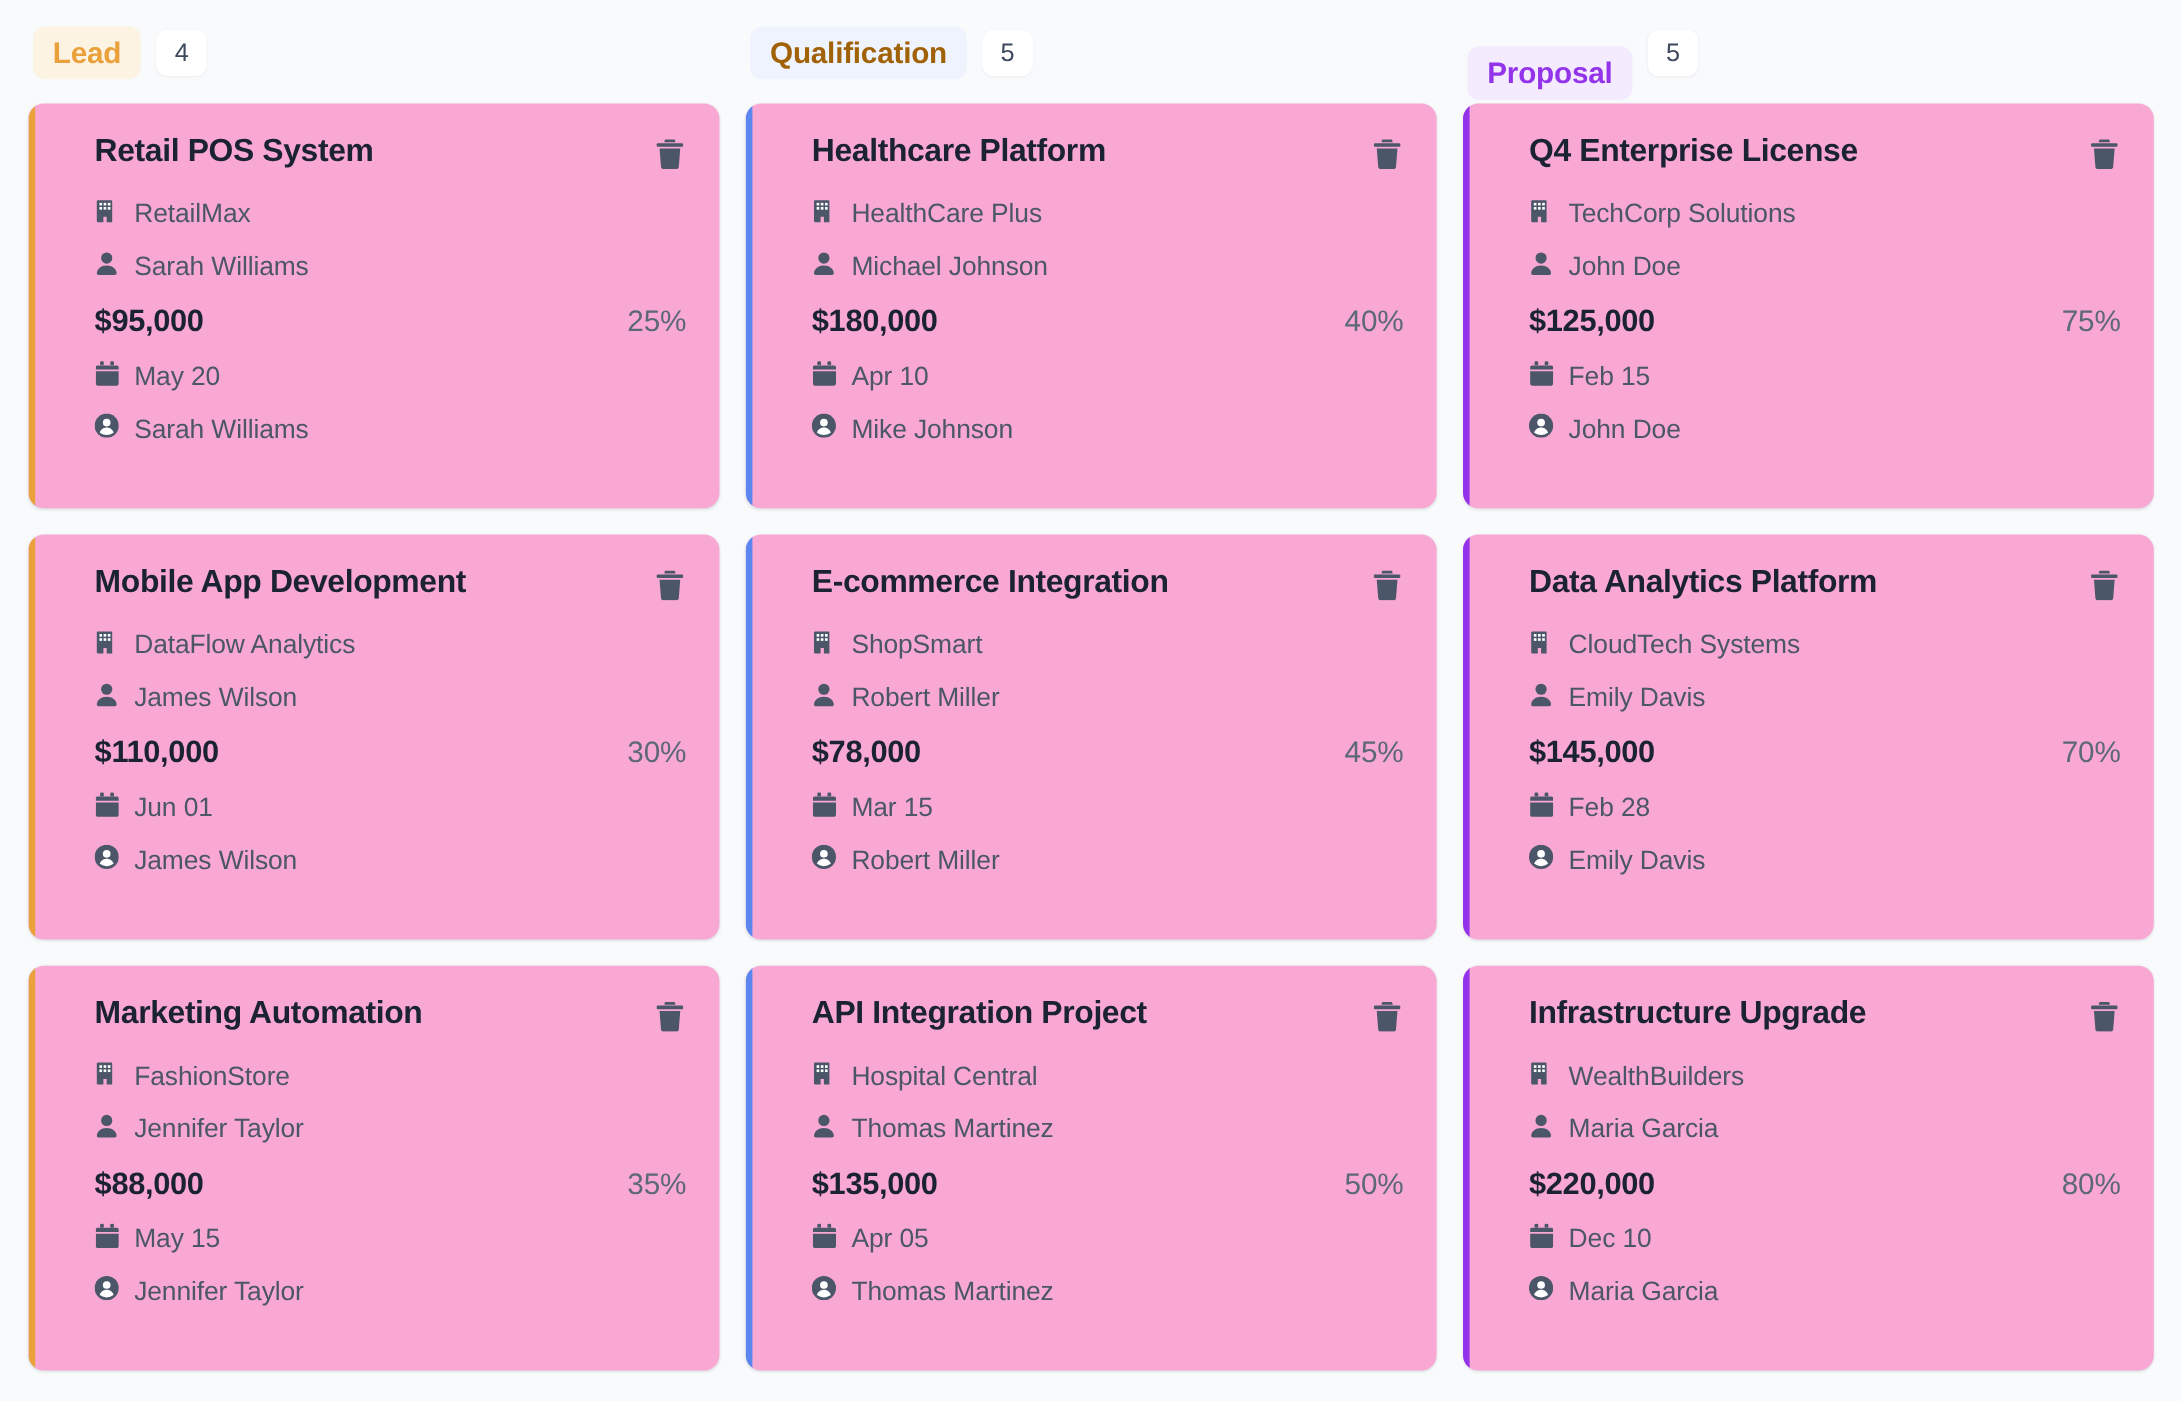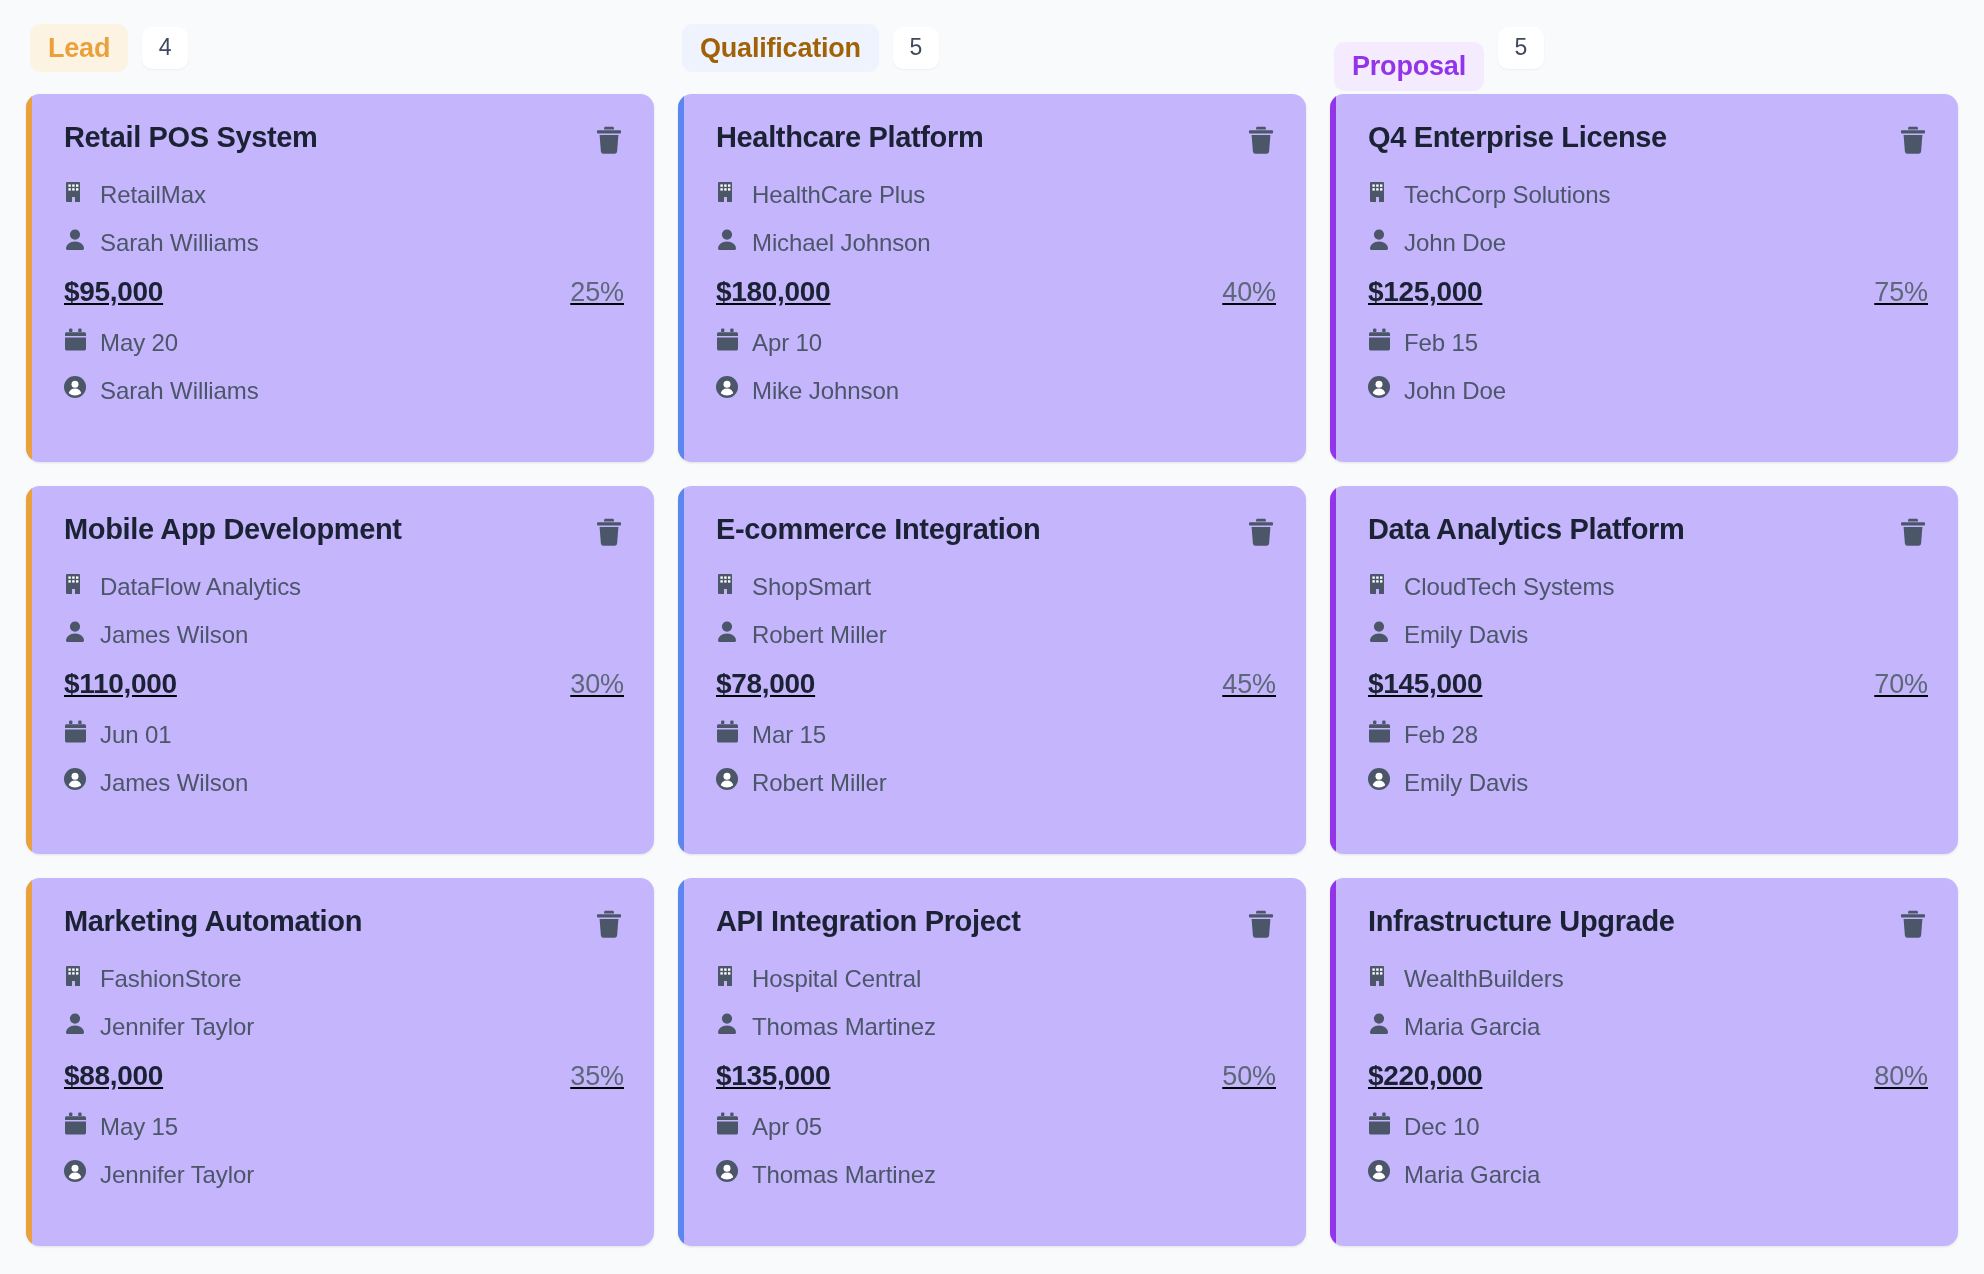--- a/index.html
+++ b/index.html
@@ -67,23 +67,23 @@
 
   
   .cards {
     display: flex;
     flex-direction: column;
     gap: 24px;
   }
 
   .card {
     position: relative;
-    background: #c4b5fd;
+    background: #f9a8d4;
     border-radius: 14px;
-    padding: 26px 30px 26px 38px;
+    padding: 26px 30px 26px 60px;
     box-shadow: 0 1px 3px rgba(16,24,40,0.07), 0 1px 2px rgba(16,24,40,0.04);
     overflow: hidden;
     height: 368px;
   }
 
   .card::before {
     content: "";
     position: absolute;
     left: 0; top: 0; bottom: 0;
     width: 6px;
@@ -135,21 +135,20 @@
     letter-spacing: -0.1px;
   }
 
   .amount-row {
     display: flex;
     align-items: baseline;
     justify-content: space-between;
     margin-bottom: 16px;
     margin-top: 4px;
     min-height: 36px;
-    text-decoration: underline;
   }
 
   .amount {
     font-size: 28px;
     font-weight: 700;
     color: #1a2233;
     letter-spacing: -0.3px;
   }
 
   .probability {

